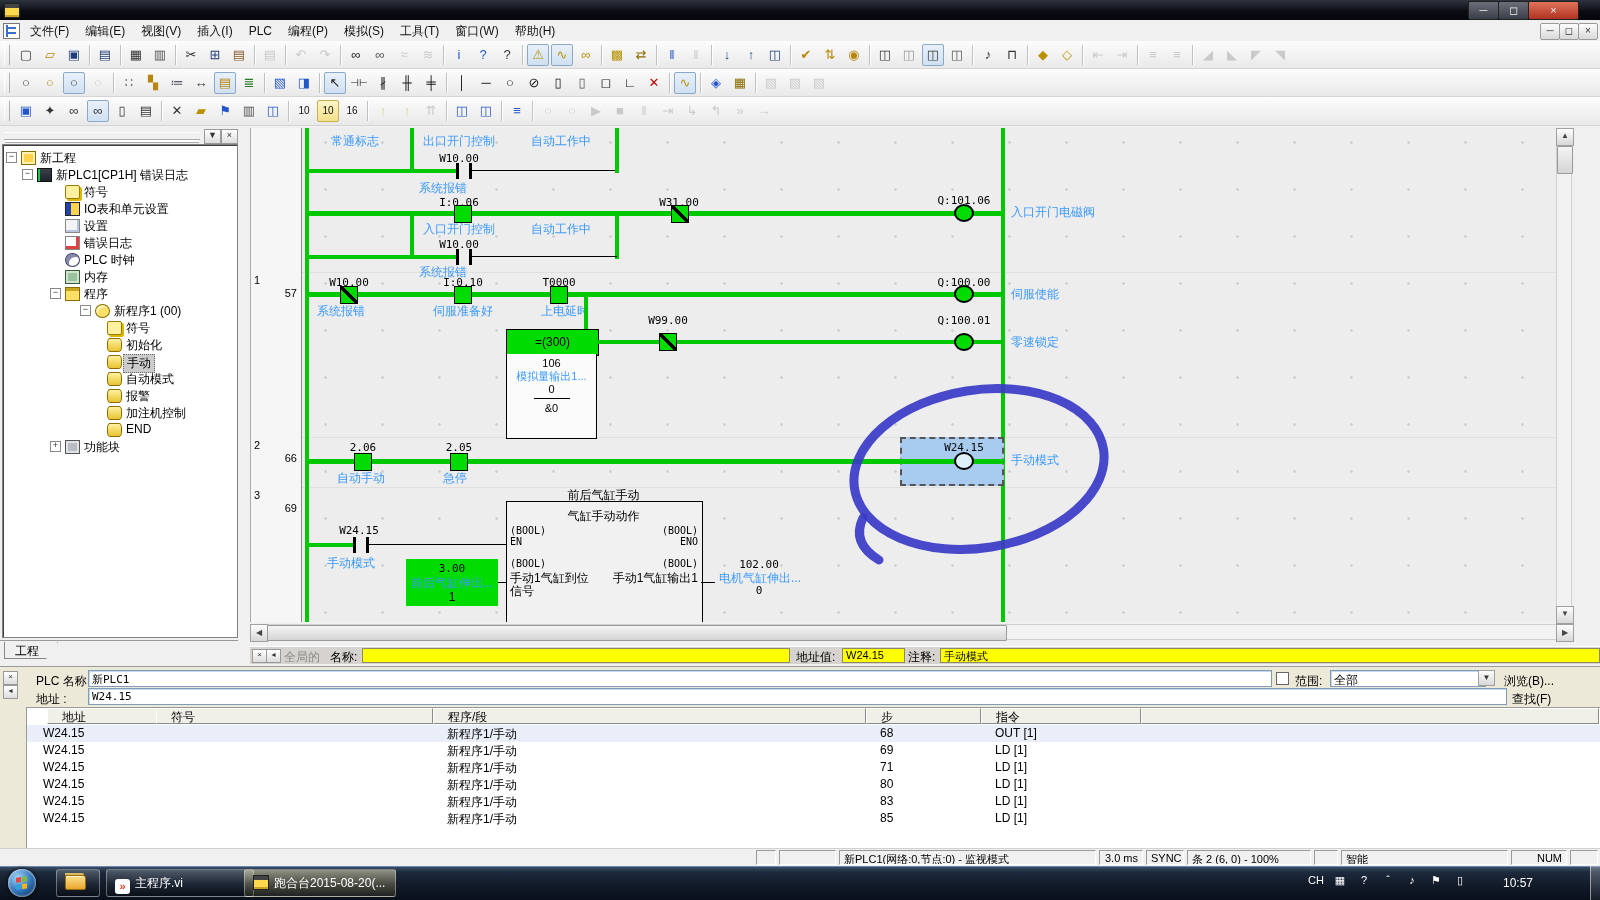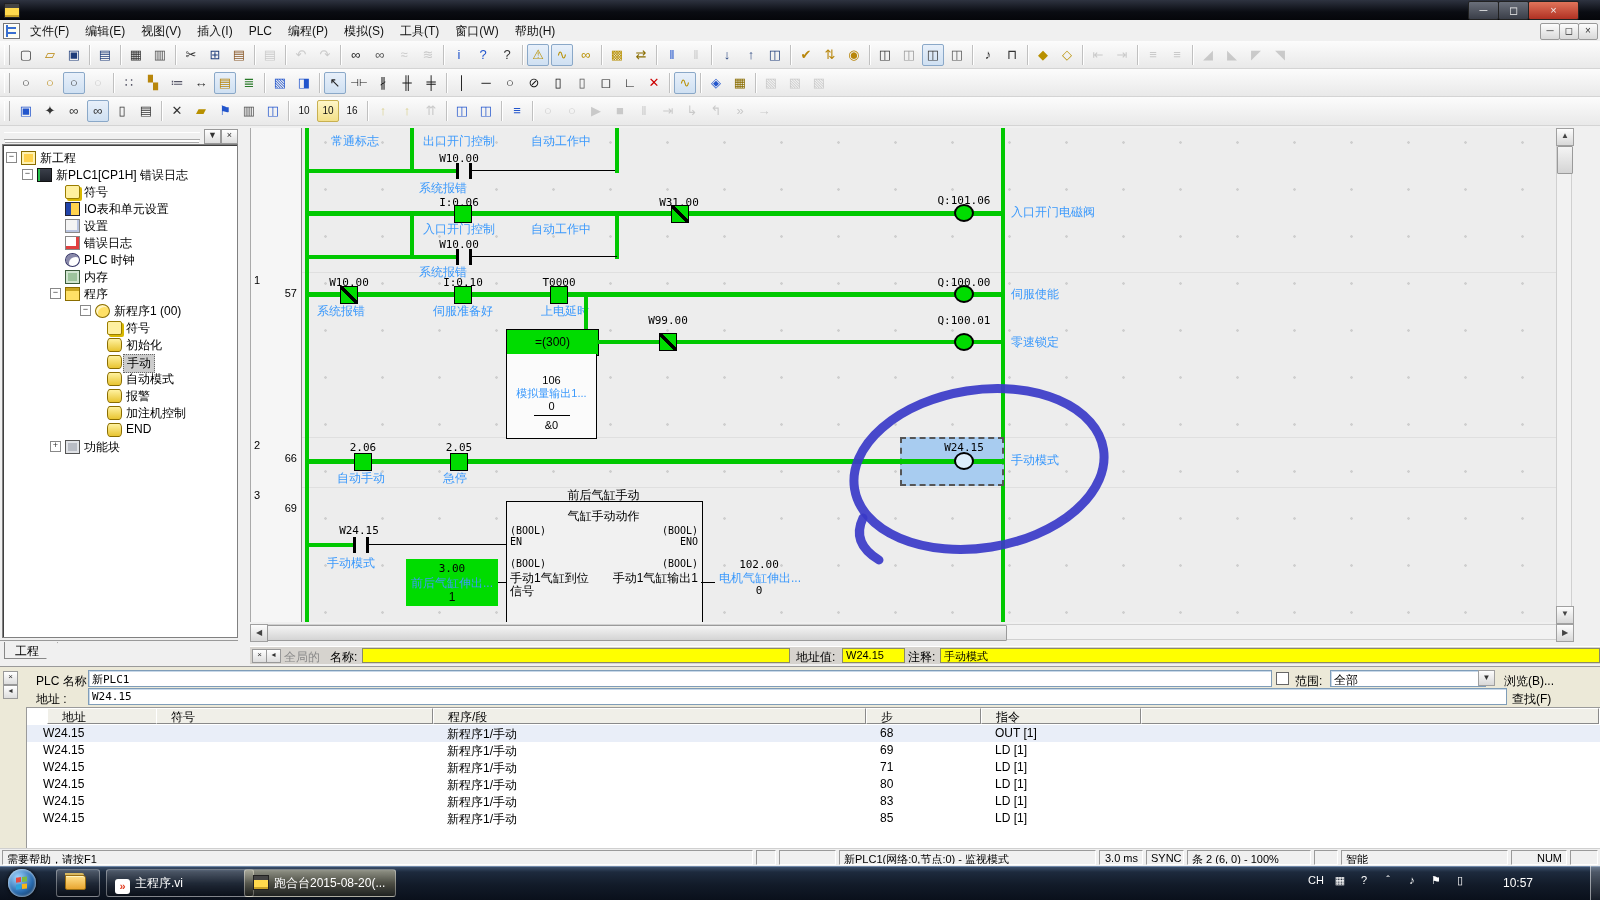--- a/index.html
+++ b/index.html
@@ -79,21 +79,21 @@
   .cbox.nc{background-image:linear-gradient(45deg,transparent 42%,#000 42%,#000 58%,transparent 58%);}
   .coil{position:absolute;width:16px;height:14px;border:2px solid #000;border-radius:50%;background:#00dc00;}
   .coil.off{background:#ddeefc;}
   .lt{position:absolute;font-size:12px;color:#3b99fc;white-space:nowrap;}
   .lk{position:absolute;font-size:12px;color:#000;white-space:nowrap;}
   .la{position:absolute;font-family:"DejaVu Sans Mono",monospace;font-size:11px;color:#000;text-align:center;white-space:nowrap;}
   .lm{position:absolute;font-family:"DejaVu Sans Mono",monospace;font-size:10px;color:#000;white-space:nowrap;}
   #blk1h{position:absolute;left:255px;top:201px;width:91px;height:25px;background:#00dc00;border:1px solid #000;
     text-align:center;line-height:25px;font-size:12px;color:#000;}
   #blk1b{position:absolute;left:255px;top:226px;width:91px;height:85px;background:#fbfbfb;border:1px solid #000;border-top:none;
-    display:flex;flex-direction:column;align-items:center;padding-top:20px;box-sizing:border-box;}
+    display:flex;flex-direction:column;align-items:center;padding-top:3px;box-sizing:border-box;}
   #blk1b span{line-height:13px;font-size:11px;}
   #blk1b .bdiv{width:36px;border-top:1px solid #000;height:3px;margin-top:2px;}
   #blk3{position:absolute;left:255px;top:373px;width:195px;height:121px;border:1px solid #000;background:#f1f1f1;}
   #selcell{position:absolute;left:649px;top:309px;width:104px;height:49px;background:#a8ccf0;
     border:2px dashed #555;box-sizing:border-box;}
   #greencell{position:absolute;left:155px;top:431px;width:92px;height:47px;background:#00dc00;
     display:flex;flex-direction:column;align-items:center;justify-content:center;}
   #greencell span{line-height:14px;}
   #annot{position:absolute;left:0;top:0;pointer-events:none;z-index:40;}
   
@@ -471,21 +471,20 @@
           <span class="wcell" style="left: 129px; width: 277px;"></span>
           <span class="wcell" style="left: 406px; width: 433px;">新程序1/手动</span>
           <span class="wcell" style="left: 839px; width: 115px;">85</span>
           <span class="wcell" style="left: 954px; width: 160px;">LD [1]</span>
         </div>
       </div>
   </div>
 </div>
 
 <div id="statusbar">
-  <span class="scell" style="left:2px;width:751px;">需要帮助，请按F1</span>
   <span class="scell" style="left:756px;width:20px;"></span>
   <span class="scell" style="left:779px;width:57px;"></span>
   <span class="scell" style="left:839px;width:257px;">新PLC1(网络:0,节点:0) - 监视模式</span>
   <span class="scell" style="left:1099px;width:44px;text-align:right;">3.0 ms</span>
   <span class="scell" style="left:1146px;width:38px;">SYNC</span>
   <span class="scell" style="left:1187px;width:124px;">条 2 (6, 0)  - 100%</span>
   <span class="scell" style="left:1314px;width:24px;"></span>
   <span class="scell" style="left:1341px;width:167px;text-align:left;">智能</span>
   <span class="scell" style="left:1511px;width:56px;text-align:right;">NUM</span>
   <span class="scell" style="left:1570px;width:28px;"></span>

